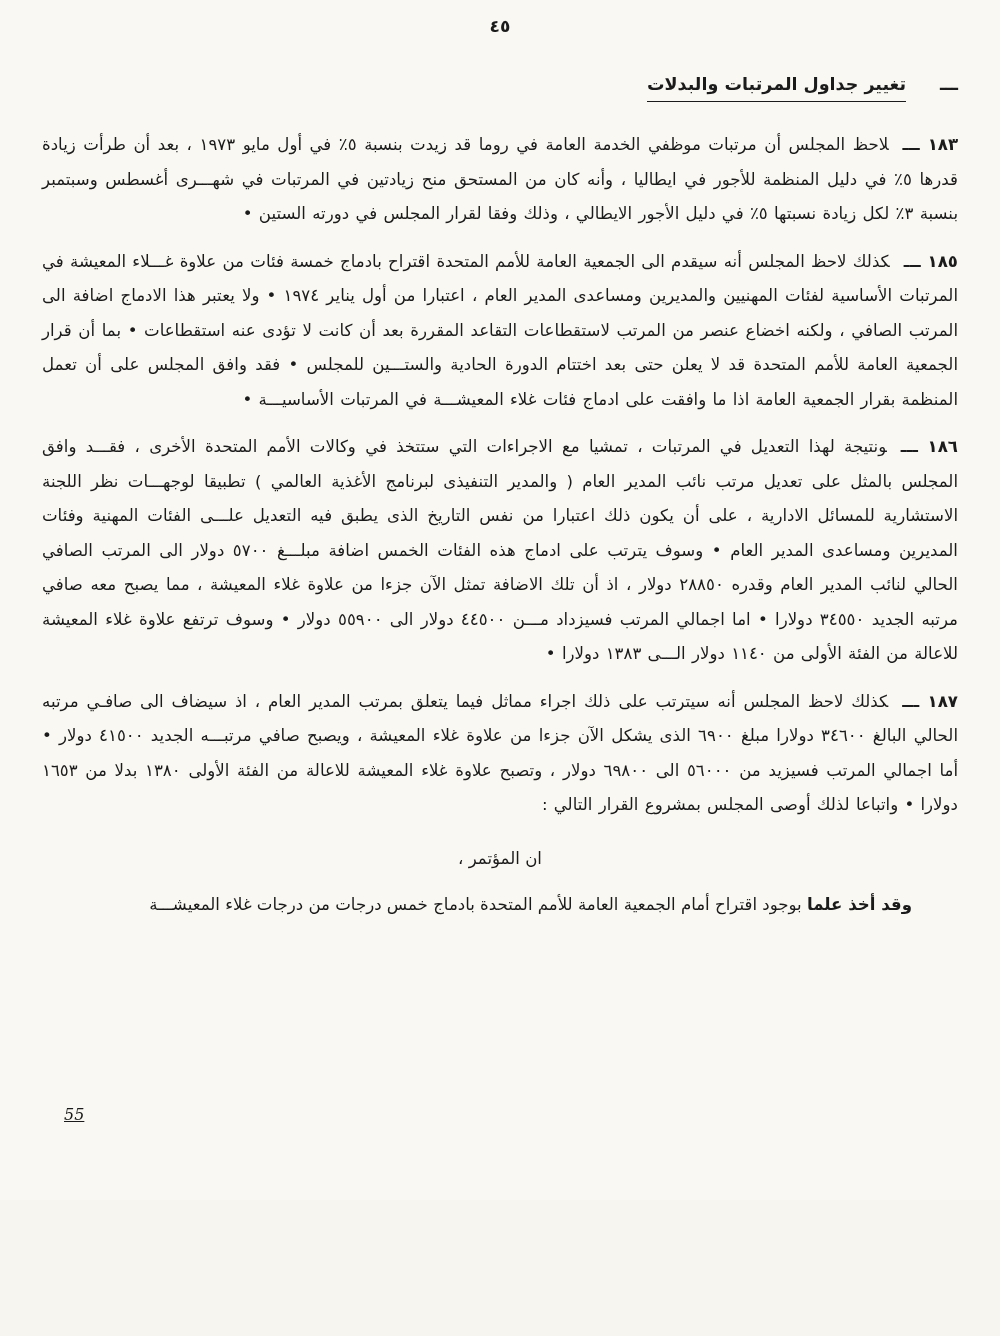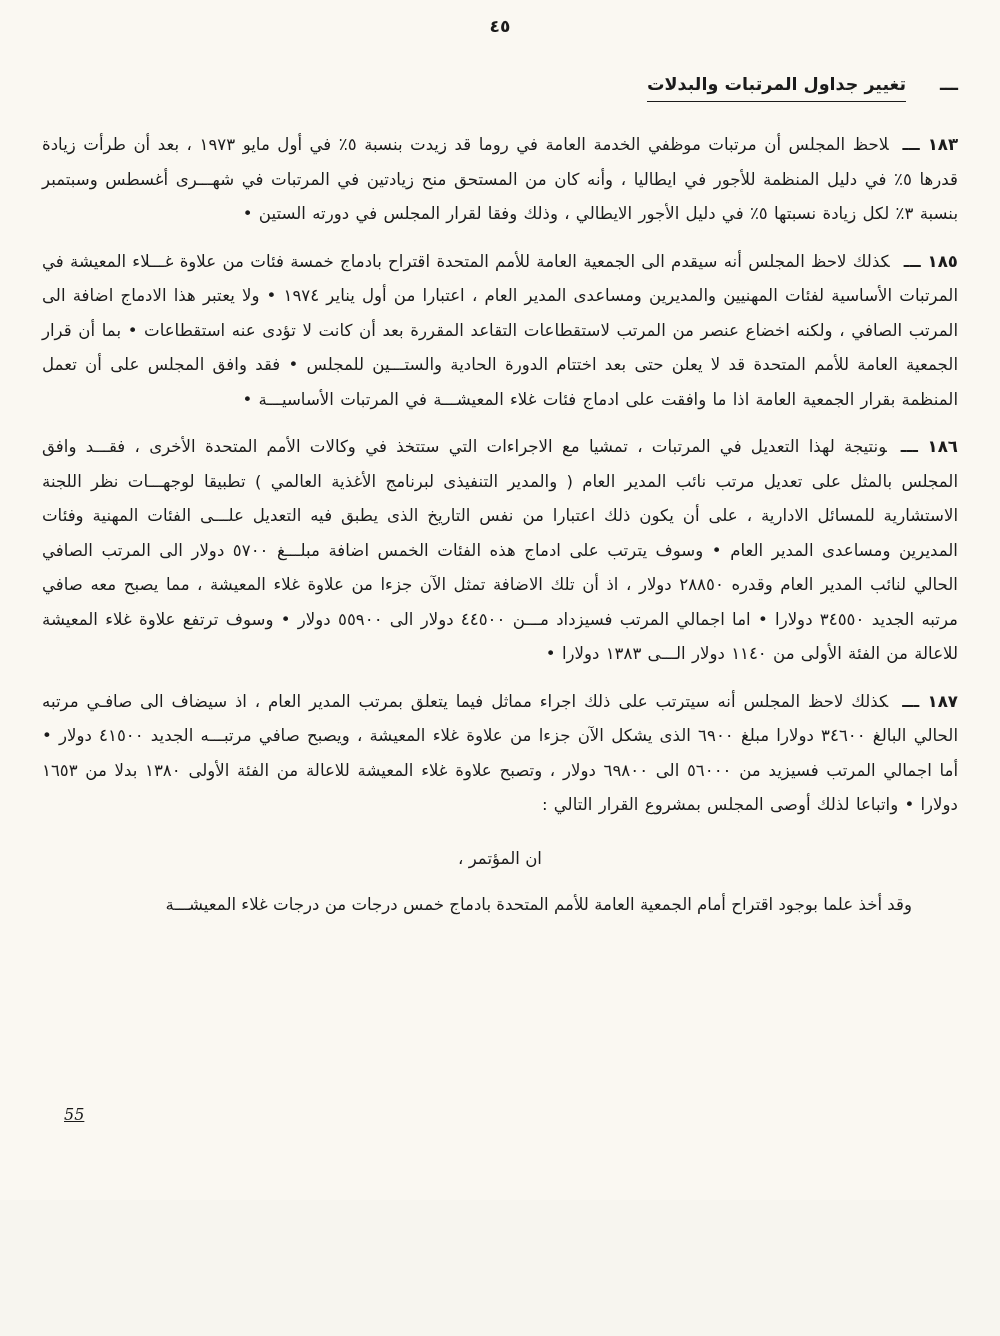--- a/index.html
+++ b/index.html
@@ -70,21 +70,21 @@
     margin: 26px 0 20px 0;
     text-align: center;
   }
   .clause {
     font-size: 16.6px;
     line-height: 2.08;
     text-align: justify;
     text-align-last: right;
     padding-right: 46px;
   }
-  .clause .lead { font-weight: normal; }
+  .clause .lead { font-weight: bold; }
   .page-num-bottom {
     position: absolute;
     left: 64px;
     bottom: 76px;
     font-family: "DejaVu Serif", serif;
     font-size: 16px;
     direction: ltr;
     font-style: italic;
     text-decoration: underline;
   }

